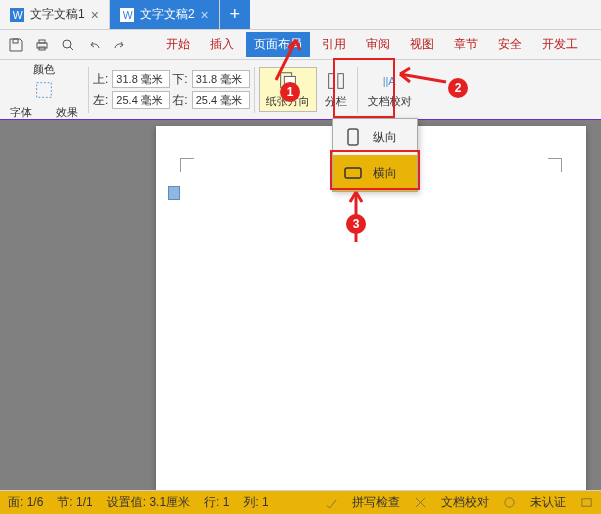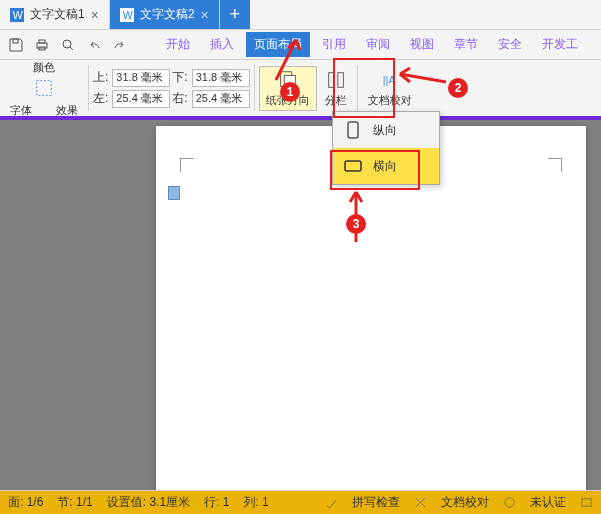--- a/index.html
+++ b/index.html
@@ -8,41 +8,41 @@
 .doc-tab{display:flex;align-items:center;padding:0 10px;gap:6px;border-right:1px solid #d0d0d0;cursor:pointer}
 .doc-tab.active{background:#2e7dd7;color:#fff}
 .doc-tab.active *{color:#fff}
 .doc-icon{width:14px;height:14px;display:inline-block}
 .close-x{font-size:14px;opacity:.7}
 .plus-tab{width:30px;display:flex;align-items:center;justify-content:center;font-size:18px;color:#666;background:#2e7dd7;color:#fff}
 .qat{height:30px;background:#f4f4f4;border-bottom:1px solid #d0d0d0;display:flex;align-items:center;padding:0 8px;gap:10px}
 .qat-icons{display:flex;gap:10px;align-items:center}
 .qat-icon{width:16px;height:16px;color:#555}
 .menu{display:flex;gap:4px;margin-left:20px}
-.menu-item{padding:4px 8px;cursor:pointer;color:#8b5cf6}
+.menu-item{padding:4px 8px;cursor:pointer;color:#b91c1c}
 .menu-item.active{background:#2e7dd7;color:#fff;position:relative}
-.ribbon{height:60px;background:#f4f4f4;border-bottom:4px solid #6d28d9;display:flex;align-items:center;padding:0 4px;gap:2px;position:relative}
+.ribbon{height:60px;background:#f4f4f4;border-bottom:1px solid #6d28d9;display:flex;align-items:center;padding:0 4px;gap:2px;position:relative}
 .rib-group{display:flex;flex-direction:column;align-items:center;justify-content:center;padding:0 6px;gap:2px;height:100%}
 .rib-sep{width:1px;height:46px;background:#d0d0d0;margin:0 2px}
 .big-btn{display:flex;flex-direction:column;align-items:center;gap:2px;padding:2px 6px;cursor:pointer}
 .big-btn.active{background:#fef9c3;border:1px solid #bbb}
 .rib-icon{width:22px;height:22px}
 .rib-label{font-size:11px;white-space:nowrap}
 .margin-group{display:flex;flex-direction:column;gap:3px;font-size:11px}
 .margin-row{display:flex;align-items:center;gap:4px}
 .margin-row input{width:58px;height:18px;border:1px solid #bbb;font-size:11px;padding:0 3px}
 .doc-area{position:absolute;top:120px;left:0;right:0;bottom:24px;background:#808080;overflow:hidden}
 .page{position:absolute;left:156px;top:6px;width:430px;height:540px;background:#fff;box-shadow:0 2px 6px rgba(0,0,0,.3)}
 .corner{position:absolute;width:14px;height:14px}
 .corner.tl{left:24px;top:32px;border-left:1px solid #999;border-top:1px solid #999}
 .corner.tr{right:24px;top:32px;border-right:1px solid #999;border-top:1px solid #999}
 .doc-icon-sm{position:absolute;left:168px;top:66px;width:12px;height:14px;background:#8fb8e0;border:1px solid #5a8cc0}
-.dropdown{position:absolute;left:332px;top:111px;width:108px;background:#f4f4f4;border:1px solid #aaa;box-shadow:2px 2px 6px rgba(0,0,0,.2);z-index:10}
+.dropdown{position:absolute;left:332px;top:118px;width:86px;background:#f4f4f4;border:1px solid #aaa;box-shadow:2px 2px 6px rgba(0,0,0,.2);z-index:10}
 .dd-item{display:flex;align-items:center;gap:10px;padding:8px 10px;cursor:pointer}
-.dd-item.sel{background:#fde047}
+.dd-item.sel{background:#eab308}
 .dd-icon{width:20px;height:20px}
 .annot-box{position:absolute;border:2px solid #e52020;pointer-events:none;z-index:20}
 .annot-num{position:absolute;width:20px;height:20px;border-radius:50%;background:#e52020;color:#fff;display:flex;align-items:center;justify-content:center;font-size:12px;font-weight:bold;z-index:25}
 .annot-arrow{position:absolute;z-index:22;pointer-events:none}
 .status{position:absolute;bottom:0;left:0;right:0;height:24px;background:#eab308;border-top:1px solid #d0d0d0;display:flex;align-items:center;padding:0 8px;gap:14px;font-size:11px;color:#555}
 .status .sp{flex:1}
 .st-ic{width:13px;height:13px;opacity:.7}
 </style>
 </head>
 <body>

